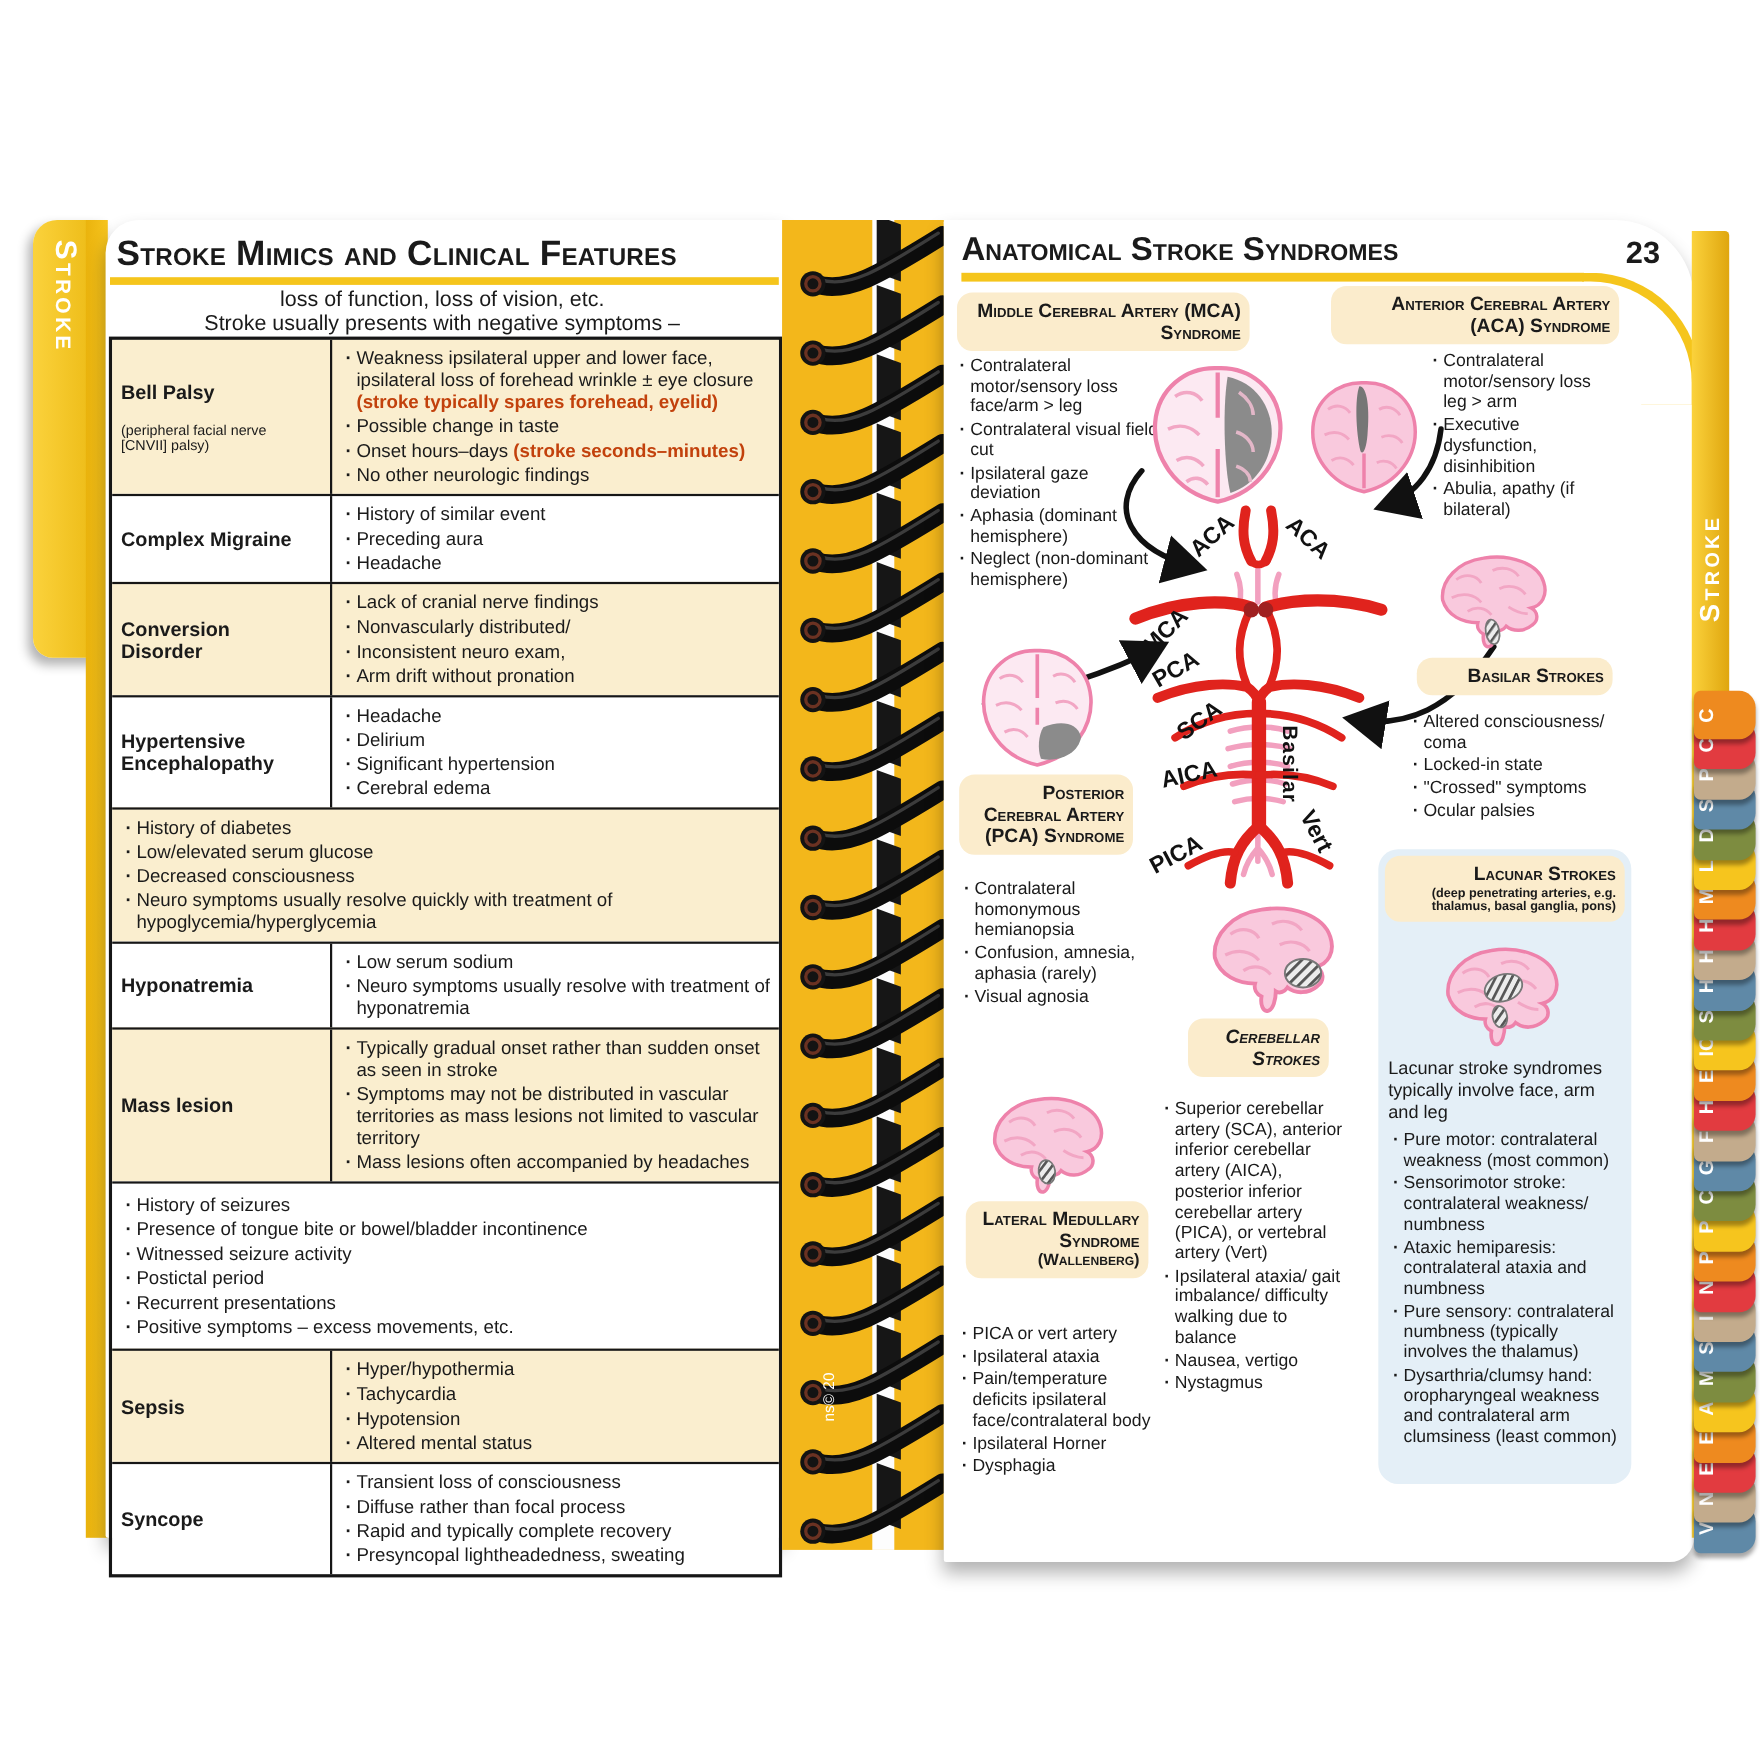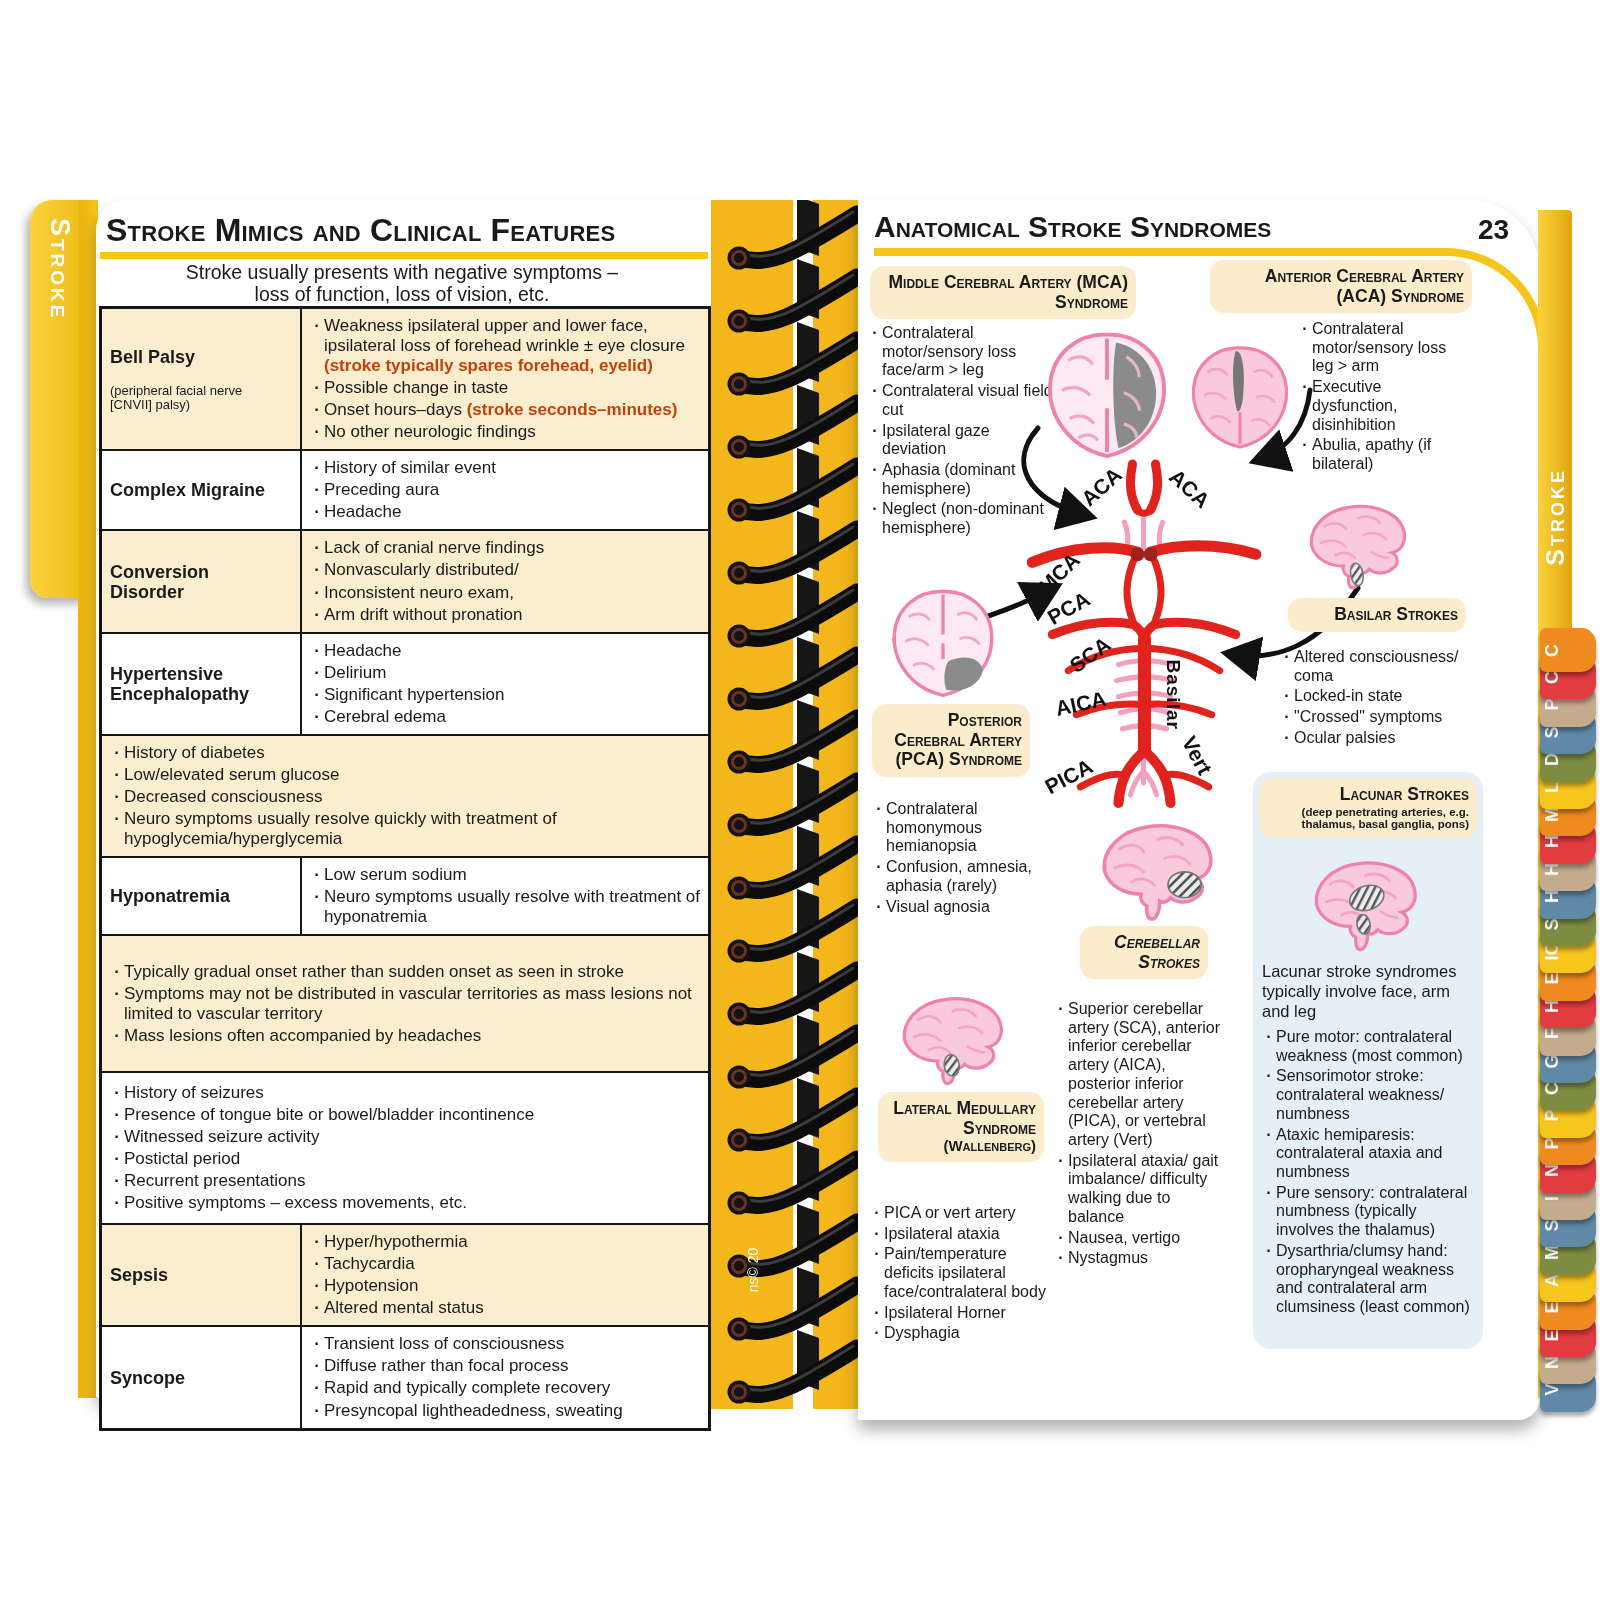--- a/index.html
+++ b/index.html
@@ -77,22 +77,22 @@
 
   <div class="left-tab">
     <span class="vtxt sc">Stroke</span>
   </div>
   <div class="left-strip"></div>
 
   <div class="page-left">
     <div class="lp-title sc">Stroke Mimics and Clinical Features</div>
     <div class="lp-underline"></div>
     <div class="lp-sub">
+      <div>loss of function, loss of vision, etc.</div>
       <div>Stroke usually presents with negative symptoms –</div>
-      <div>loss of function, loss of vision, etc.</div>
     </div>
     <div class="mim-table">
         <div class="trow shaded" style="min-height: 128px;">
           <div class="tlabel">
             <div class="lab-main">Bell Palsy</div>
             <div class="lab-sub">(peripheral facial nerve [CNVII] palsy)</div>
           </div>
           <div class="tcell">
             <div class="bullet">
               <span class="dot">·</span>
@@ -206,20 +206,23 @@
               <span class="dot">·</span>
               <span class="btxt"><span>Low serum sodium</span></span>
             </div>
             <div class="bullet">
               <span class="dot">·</span>
               <span class="btxt"><span>Neuro symptoms usually resolve with treatment of hyponatremia</span></span>
             </div>
           </div>
         </div>
         <div class="trow shaded" style="min-height: 135px;">
+          <div class="tlabel">
+            <div class="lab-main">Mass lesion</div>
+          </div>
           <div class="tcell">
             <div class="bullet">
               <span class="dot">·</span>
               <span class="btxt"><span>Typically gradual onset rather than sudden onset as seen in stroke</span></span>
             </div>
             <div class="bullet">
               <span class="dot">·</span>
               <span class="btxt"><span>Symptoms may not be distributed in vascular territories as mass lesions not limited to vascular territory</span></span>
             </div>
             <div class="bullet">

